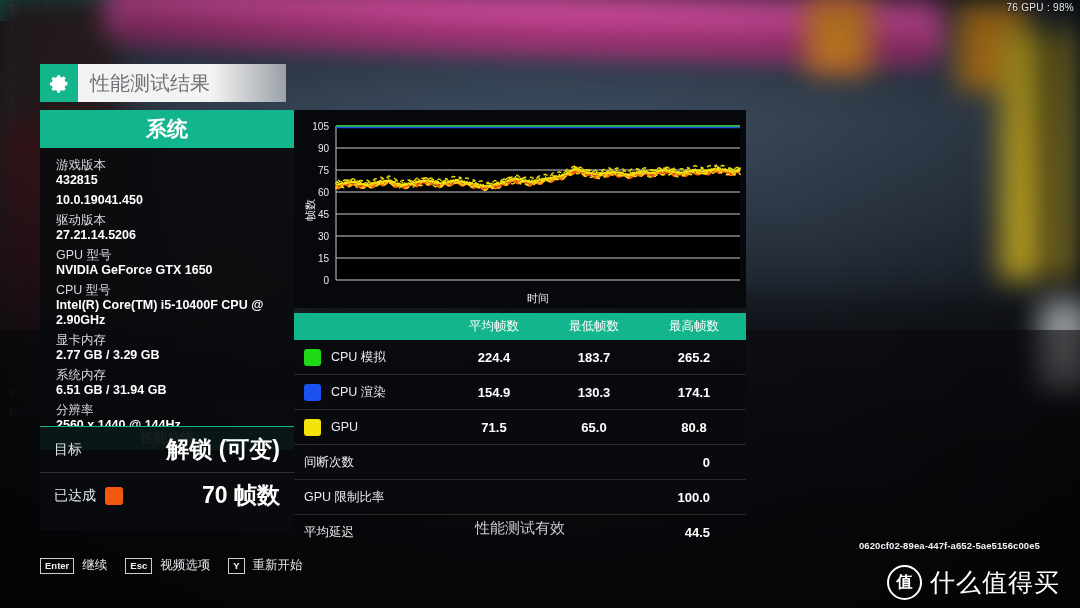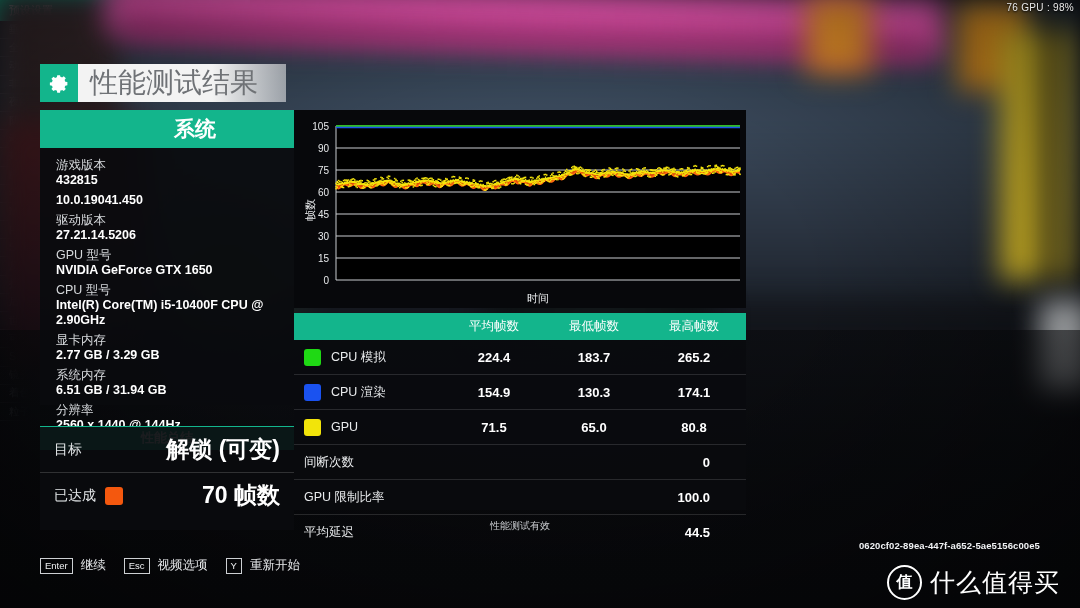--- a/index.html
+++ b/index.html
@@ -46,44 +46,44 @@
     font-family:"Liberation Sans",sans-serif;letter-spacing:.3px;
     text-shadow:0 1px 2px #000;}
 
   
   #title-bar{position:absolute;left:40px;top:64px;width:246px;height:38px;
     background:linear-gradient(90deg,#f3f3f3 0%,#f3f3f3 70%,rgba(243,243,243,.55) 100%);
     display:flex;align-items:center;}
   #title-icon{width:38px;height:38px;background:#13b58c;display:flex;
     align-items:center;justify-content:center;flex:0 0 38px;}
   #title-icon svg{width:21px;height:21px;}
-  #title-text{color:#6f7276;font-size:28px;margin-left:12px;font-weight:500;}
+  #title-text{color:#6f7276;font-size:20px;margin-left:12px;font-weight:500;}
 
   
   #sys-hdr{left:40px;top:110px;width:254px;height:38px;display:flex;
-    align-items:center;justify-content:center;padding-left:28px;}
+    align-items:center;justify-content:center;}
   #sys-hdr span{font-size:21px;}
   #sys-body{left:40px;top:148px;width:254px;height:247px;padding:10px 0 0 0;}
   .syskey{color:#d6d9dc;font-size:12.5px;padding:0 0 0 16px;line-height:15px;}
   .sysval{color:#ffffff;font-size:12.5px;font-weight:bold;padding:0 0 5px 16px;line-height:15px;}
 
   #perf-hdr{left:40px;top:426px;width:254px;height:24px;display:flex;
     align-items:center;justify-content:center;}
   #perf-hdr span{font-size:13px;}
   #perf-body{left:40px;top:427px;width:254px;height:103px;}
   .perf-row{display:flex;align-items:center;height:45px;padding:0 14px;
     border-bottom:1px solid rgba(255,255,255,.16);}
   .perf-row:last-child{border-bottom:none;}
   .perf-label{color:#e3e6e8;font-size:14px;}
   .perf-dot{width:18px;height:18px;border-radius:3px;background:#f4580e;margin-left:9px;}
   .perf-value{margin-left:auto;color:#fff;font-size:23px;font-weight:bold;}
 
   #keys{position:absolute;left:40px;top:557px;display:flex;align-items:center;gap:8px;}
   .keycap{border:1.5px solid #cdd0d3;border-radius:0;color:#eef0f2;font-size:9.5px;
-    font-weight:normal;padding:2px 4px;line-height:10px;}
+    font-weight:bold;padding:2px 4px;line-height:10px;}
   .keylabel{color:#e6e8ea;font-size:12.5px;margin-right:10px;}
 
   
   #chart-panel{left:294px;top:110px;width:452px;height:198px;}
   #chart-panel svg{display:block;}
   .ylab{fill:#e8eaec;font-size:10px;font-family:"Liberation Sans",sans-serif;text-anchor:end;}
   .axtitle{fill:#eceef0;font-size:11px;font-family:"Liberation Sans",sans-serif;}
 
   
   #tbl-hdr{left:294px;top:313px;width:452px;height:27px;}
@@ -92,21 +92,21 @@
   .trow{display:flex;align-items:center;height:34px;
     border-bottom:1px solid rgba(255,255,255,.13);}
   .trow:last-child{border-bottom:none;}
   .c-name{width:150px;display:flex;align-items:center;padding-left:10px;box-sizing:border-box;}
   .c-swatch{width:17px;height:17px;border-radius:3px;margin-right:10px;flex:0 0 17px;}
   .c-label{color:#e9ebed;font-size:12.5px;}
   .c-num{width:100px;text-align:center;color:#fff;font-size:13px;font-weight:bold;}
   .c-num.wide{width:302px;text-align:right;padding-right:36px;box-sizing:border-box;}
   .hcell{width:100px;text-align:center;color:#fff;font-size:12.5px;}
   #valid-note{position:absolute;left:294px;top:519px;width:452px;text-align:center;
-    color:#c9ccd0;font-size:10px;}
+    color:#c9ccd0;font-size:15px;}
 
   
   #set-hdr{left:790px;top:113px;width:250px;height:21px;display:flex;align-items:center;
     padding:0 9px;box-sizing:border-box;}
   #set-hdr .sname{color:#fff;font-size:11px;}
   #set-hdr .sval{margin-left:auto;color:#fff;font-size:11px;}
   #set-body{left:790px;top:134px;width:250px;height:400px;background:transparent;}
   .srow{display:flex;align-items:center;height:18.2px;padding:0 9px;box-sizing:border-box;
     border-bottom:1px solid rgba(255,255,255,.14);
     background:rgba(10,11,14,.80);}

